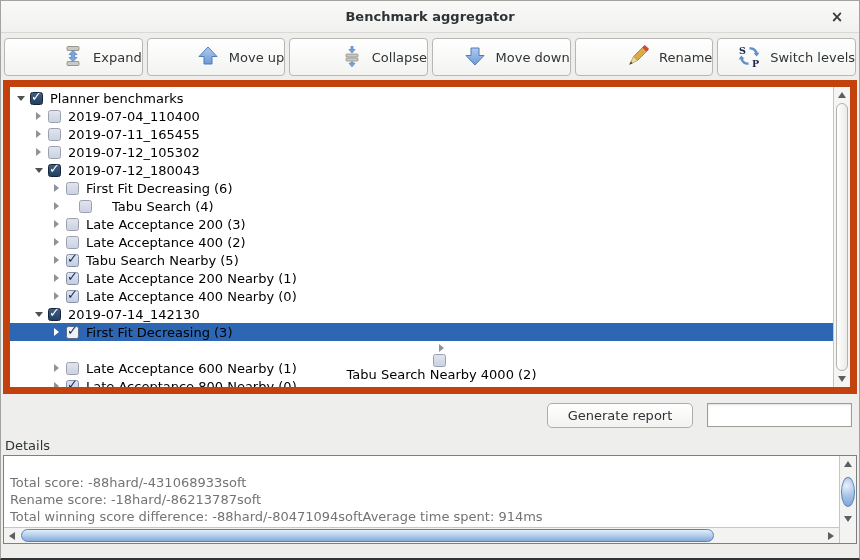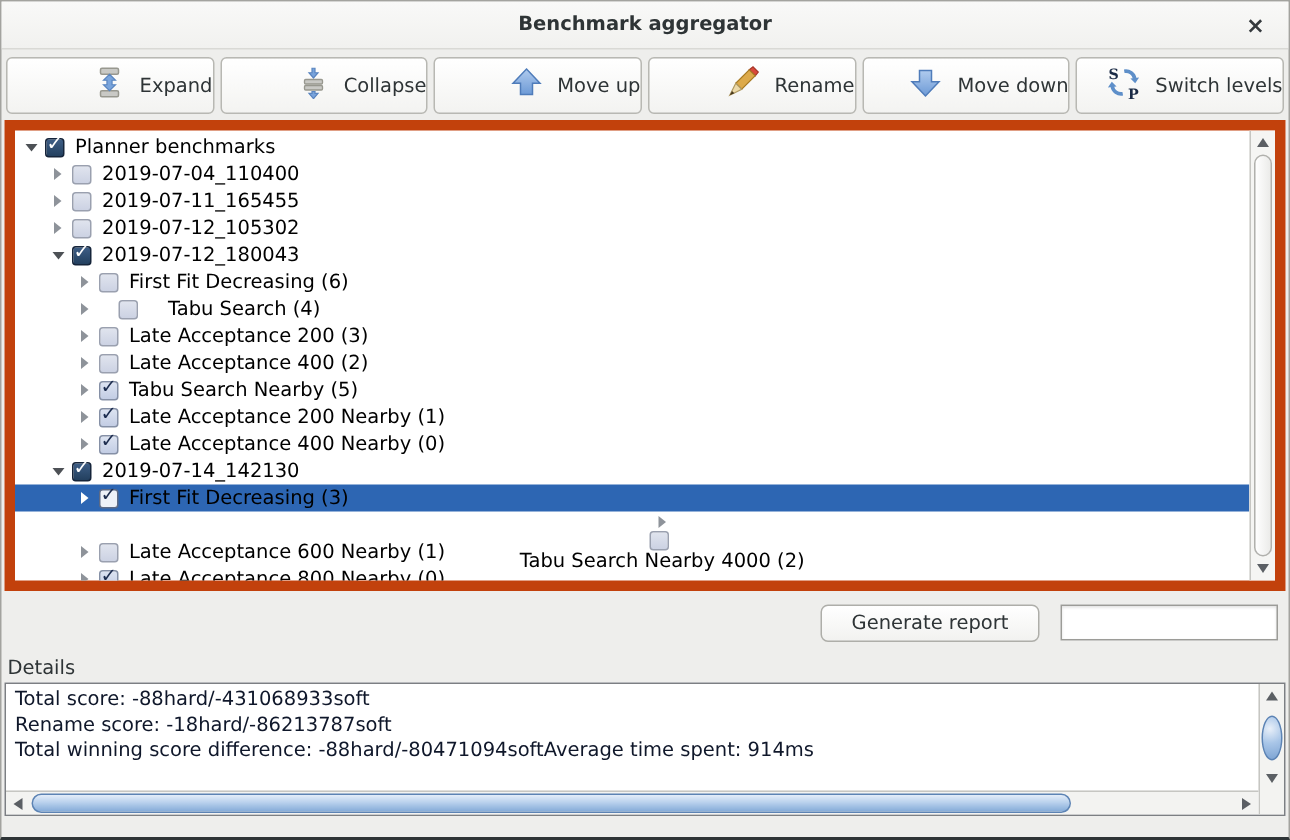--- a/index.html
+++ b/index.html
@@ -108,22 +108,22 @@
   }
 
   
   .details-label { flex:0 0 19px; font-size:13px; color:#2e3436; padding:2px 0 0 4px; }
   .details-box {
     flex:0 0 89px; margin:0 2px; background:#fff; border:1px solid #7c7f83;
     display:grid; grid-template-columns:1fr 17px; grid-template-rows:1fr 16px;
     overflow:hidden;
   }
   .details-text {
-    grid-column:1; grid-row:1; padding:2px 6px 0; font-size:13px; line-height:17px;
-    color:#0f172a; overflow:hidden; white-space:nowrap;
+    grid-column:1; grid-row:1; padding:18px 6px 0; font-size:13px; line-height:17px;
+    color:#737373; overflow:hidden; white-space:nowrap;
   }
   .d-vscroll { grid-column:2; grid-row:1 / span 2; background:#f3f3f1; border-left:1px solid #c6c6c2; position:relative; }
   .ball-thumb {
     position:absolute; top:21px; left:1px; width:14px; height:30px;
     border-radius:50%;
     background:radial-gradient(circle at 38% 28%, #e9f0f9 0%, #a9c6e8 45%, #7ba2d2 100%);
     border:1px solid #5c83b4;
   }
   .d-hscroll {
     grid-column:1; grid-row:2; background:#f3f3f1; border-top:1px solid #c6c6c2;
@@ -149,79 +149,79 @@
   <div class="toolbar">
     <div class="tbtn">
       <span>
         <svg width="22" height="22" viewBox="0 0 22 22">
           <rect x="5" y="1.5" width="12" height="4" rx="1" fill="#c9c9c5" stroke="#98988f" stroke-width="1"></rect>
           <rect x="5" y="16.5" width="12" height="4" rx="1" fill="#c9c9c5" stroke="#98988f" stroke-width="1"></rect>
           <polygon points="11,5.5 15,9.5 12.7,9.5 12.7,12.5 15,12.5 11,16.5 7,12.5 9.3,12.5 9.3,9.5 7,9.5" fill="#79a4dc" stroke="#5a85c0" stroke-width="0.8"></polygon>
         </svg>
       </span>
       <span>Expand</span>
-    </div>
-
-    <div class="tbtn">
-      <span>
-        <svg width="22" height="22" viewBox="0 0 22 22">
-          <polygon points="11,8 8,4.5 10,4.5 10,1.5 12,1.5 12,4.5 14,4.5" fill="#79a4dc" stroke="#5a85c0" stroke-width="0.8"></polygon>
-          <rect x="5" y="9" width="12" height="3" rx="0.8" fill="#c9c9c5" stroke="#98988f" stroke-width="0.9"></rect>
-          <rect x="5" y="13" width="12" height="3" rx="0.8" fill="#c9c9c5" stroke="#98988f" stroke-width="0.9"></rect>
-          <polygon points="11,17 8,20.5 10,20.5 10,21.8 12,21.8 12,20.5 14,20.5" fill="#79a4dc" stroke="#5a85c0" stroke-width="0.8" transform="rotate(180 11 19.4)"></polygon>
-        </svg>
-      </span>
-      <span>Collapse</span>
     </div>
 
     <div class="tbtn">
       <span>
         <svg width="24" height="24" viewBox="0 0 24 24">
           <defs>
               <linearGradient id="gu" x1="0" y1="0" x2="0" y2="1">
             <stop offset="0" stop-color="#b0cbee"></stop>
                 <stop offset="1" stop-color="#6d9ad6"></stop>
           </linearGradient>
             </defs>
           <polygon points="12,3 21,12.5 16,12.5 16,20 8,20 8,12.5 3,12.5" fill="url(#gu)" stroke="#4f7cba" stroke-width="1"></polygon>
         </svg>
       </span>
       <span>Move up</span>
     </div>
 
     <div class="tbtn">
       <span>
-        <svg width="24" height="24" viewBox="0 0 24 24">
-          <polygon points="16.5,3.5 19,1.5 22.5,5 20.5,7.5" fill="#d9493a" stroke="#a53427" stroke-width="0.8"></polygon>
-          <polygon points="7.5,12.5 16.5,3.5 20.5,7.5 11.5,16.5" fill="#ddaa4a" stroke="#a87b24" stroke-width="0.8"></polygon>
-          <polygon points="3.5,20.5 7.5,12.5 11.5,16.5" fill="#ecd9a8" stroke="#b09a63" stroke-width="0.8"></polygon>
-          <polygon points="3.5,20.5 5,17.6 6.6,19.2" fill="#4a3a1d"></polygon>
-        </svg>
-      </span>
-      <span>Rename</span>
+        <svg width="22" height="22" viewBox="0 0 22 22">
+          <polygon points="11,8 8,4.5 10,4.5 10,1.5 12,1.5 12,4.5 14,4.5" fill="#79a4dc" stroke="#5a85c0" stroke-width="0.8"></polygon>
+          <rect x="5" y="9" width="12" height="3" rx="0.8" fill="#c9c9c5" stroke="#98988f" stroke-width="0.9"></rect>
+          <rect x="5" y="13" width="12" height="3" rx="0.8" fill="#c9c9c5" stroke="#98988f" stroke-width="0.9"></rect>
+          <polygon points="11,17 8,20.5 10,20.5 10,21.8 12,21.8 12,20.5 14,20.5" fill="#79a4dc" stroke="#5a85c0" stroke-width="0.8" transform="rotate(180 11 19.4)"></polygon>
+        </svg>
+      </span>
+      <span>Collapse</span>
     </div>
 
     <div class="tbtn">
       <span>
         <svg width="24" height="24" viewBox="0 0 24 24">
           <defs>
               <linearGradient id="gd" x1="0" y1="0" x2="0" y2="1">
             <stop offset="0" stop-color="#b0cbee"></stop>
                 <stop offset="1" stop-color="#6d9ad6"></stop>
           </linearGradient>
             </defs>
           <polygon points="12,21 3,11.5 8,11.5 8,4 16,4 16,11.5 21,11.5" fill="url(#gd)" stroke="#4f7cba" stroke-width="1"></polygon>
         </svg>
       </span>
       <span>Move down</span>
     </div>
 
     <div class="tbtn">
       <span>
         <svg width="24" height="24" viewBox="0 0 24 24">
+          <polygon points="16.5,3.5 19,1.5 22.5,5 20.5,7.5" fill="#d9493a" stroke="#a53427" stroke-width="0.8"></polygon>
+          <polygon points="7.5,12.5 16.5,3.5 20.5,7.5 11.5,16.5" fill="#ddaa4a" stroke="#a87b24" stroke-width="0.8"></polygon>
+          <polygon points="3.5,20.5 7.5,12.5 11.5,16.5" fill="#ecd9a8" stroke="#b09a63" stroke-width="0.8"></polygon>
+          <polygon points="3.5,20.5 5,17.6 6.6,19.2" fill="#4a3a1d"></polygon>
+        </svg>
+      </span>
+      <span>Rename</span>
+    </div>
+
+    <div class="tbtn">
+      <span>
+        <svg width="24" height="24" viewBox="0 0 24 24">
           <text x="2" y="9.5" font-size="9.5" font-weight="bold" fill="#1a2a45" font-family="DejaVu Serif, serif">S</text>
           <text x="15" y="23" font-size="9.5" font-weight="bold" fill="#1a2a45" font-family="DejaVu Serif, serif">P</text>
           <path d="M12.5,4.5 a6,6 0 0 1 7,5" fill="none" stroke="#5e8fc9" stroke-width="2.4"></path>
           <polygon points="19.8,12.5 16.6,9.3 22.4,8.6" fill="#5e8fc9"></polygon>
           <path d="M11.5,19.5 a6,6 0 0 1 -7,-5" fill="none" stroke="#5e8fc9" stroke-width="2.4"></path>
           <polygon points="4.2,11.5 7.4,14.7 1.6,15.4" fill="#5e8fc9"></polygon>
         </svg>
       </span>
       <span>Switch levels</span>
     </div>

